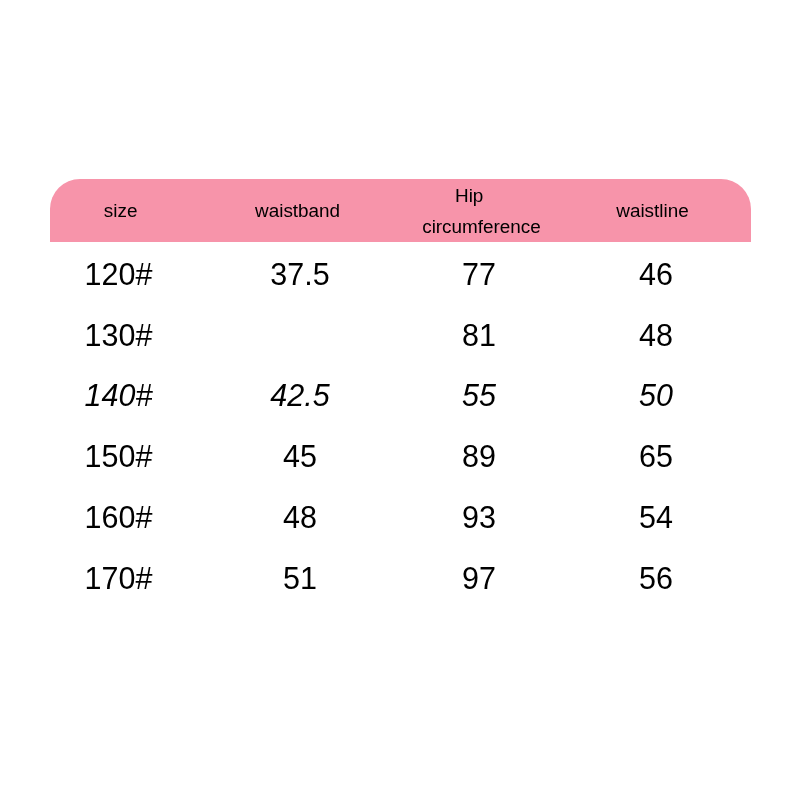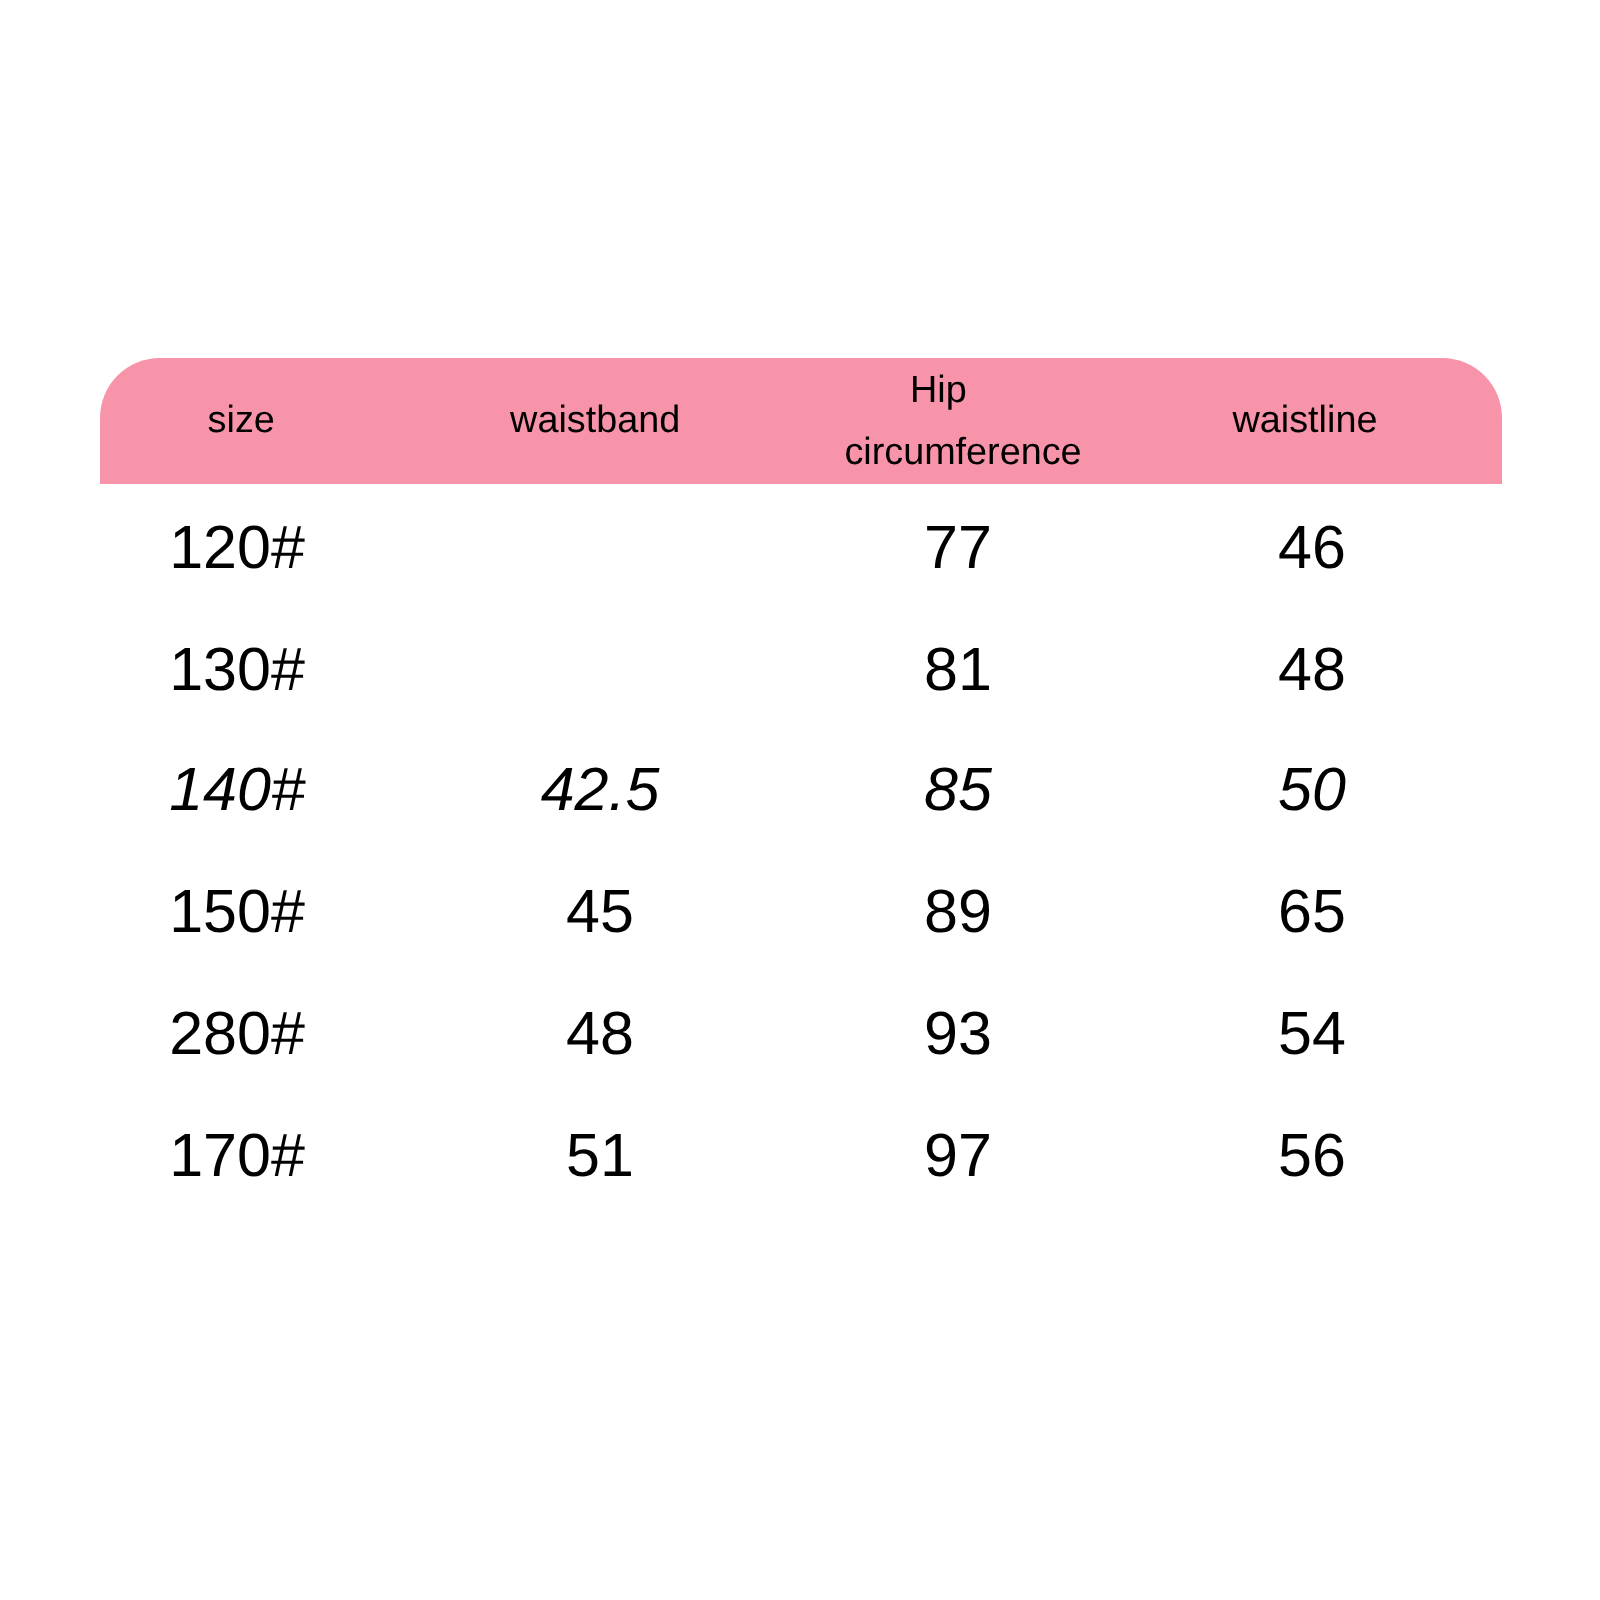--- a/index.html
+++ b/index.html
@@ -58,46 +58,47 @@
     <div class="header-cell c-size">size</div>
     <div class="header-cell c-waistband">waistband</div>
     <div class="header-cell c-hip">Hip circumference</div>
     <div class="header-cell c-waistline">waistline</div>
   </div>
 
   <div class="table-body">
 
     <div class="table-row row-1">
       <div class="body-cell col-1">120#</div>
+      <div class="body-cell col-2">37.5</div>
       <div class="body-cell col-3">77</div>
       <div class="body-cell col-4">46</div>
     </div>
 
     <div class="table-row row-2">
       <div class="body-cell col-1">130#</div>
       <div class="body-cell col-3">81</div>
       <div class="body-cell col-4">48</div>
     </div>
 
     <div class="table-row row-3">
       <div class="body-cell col-1">140#</div>
       <div class="body-cell col-2">42.5</div>
-      <div class="body-cell col-3">85</div>
+      <div class="body-cell col-3">55</div>
       <div class="body-cell col-4">50</div>
     </div>
 
     <div class="table-row row-4">
       <div class="body-cell col-1">150#</div>
       <div class="body-cell col-2">45</div>
       <div class="body-cell col-3">89</div>
       <div class="body-cell col-4">65</div>
     </div>
 
     <div class="table-row row-5">
-      <div class="body-cell col-1">280#</div>
+      <div class="body-cell col-1">160#</div>
       <div class="body-cell col-2">48</div>
       <div class="body-cell col-3">93</div>
       <div class="body-cell col-4">54</div>
     </div>
 
     <div class="table-row row-6">
       <div class="body-cell col-1">170#</div>
       <div class="body-cell col-2">51</div>
       <div class="body-cell col-3">97</div>
       <div class="body-cell col-4">56</div>

